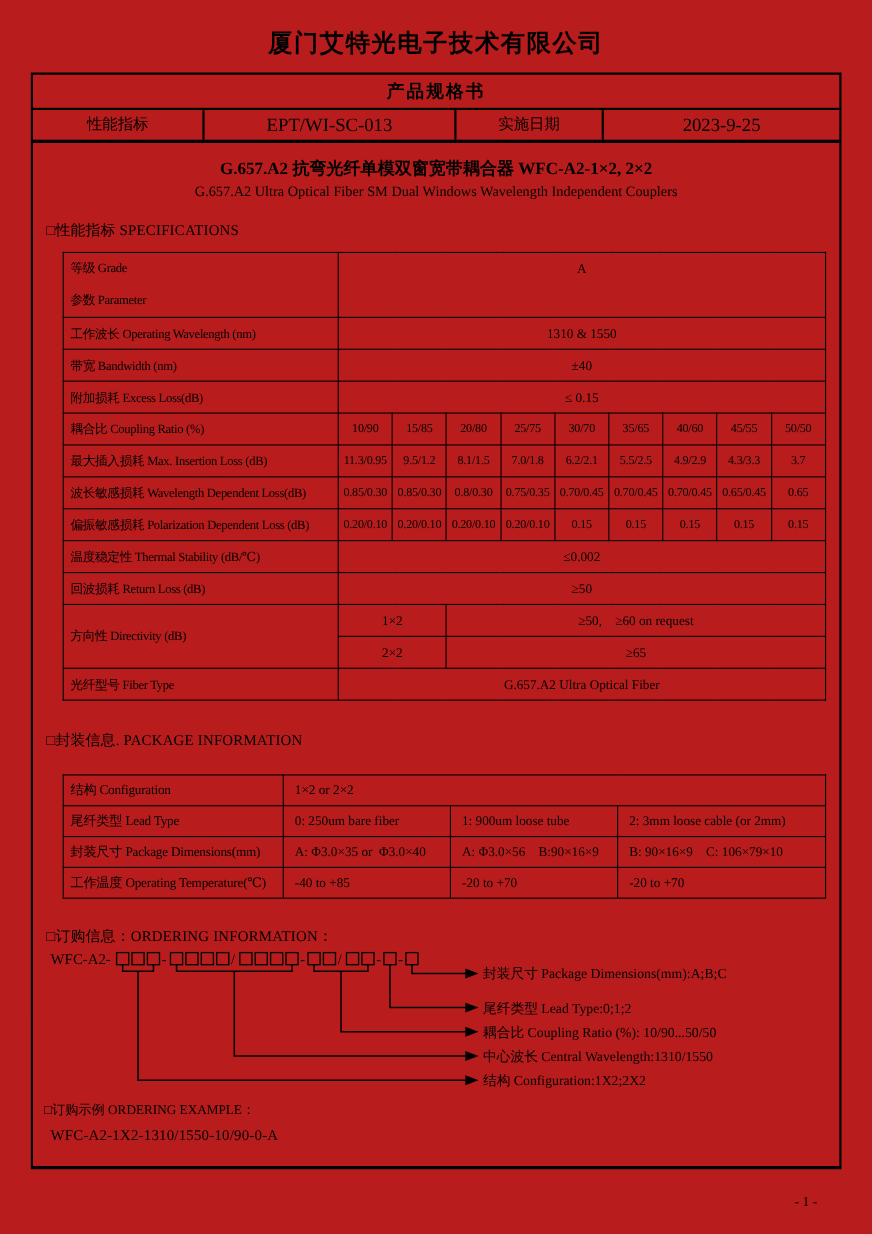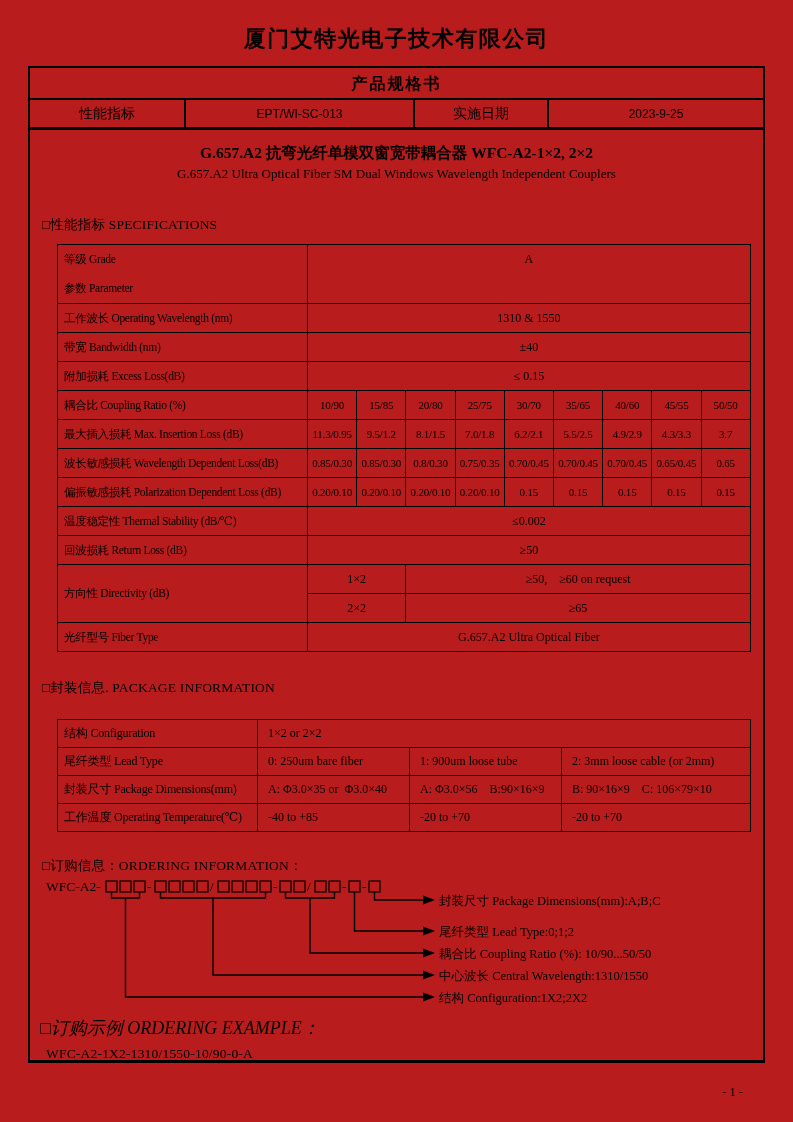--- a/index.html
+++ b/index.html
@@ -24,25 +24,25 @@
   }
   .doc-meta-row {
     display:flex; height:30px; line-height:28px; border-bottom:3px solid #000;
     font-size:14px; text-align:center;
   }
   .doc-meta-row .cell { border-right:2px solid #000; }
   .m1 { width:156px; }
   .m2 { width:229px; }
   .m3 { width:134px; }
   .m4 { flex:1; border-right:none !important; }
-  .mono { font-family:Liberation Sans, sans-serif; font-size:12px; }
+  .mono { font-family:Liberation Serif, serif; font-size:17px; }
   .content { padding:0 6px; }
   .prod-title { margin-top:13px; text-align:center; font-size:15.5px; font-weight:bold; }
   .prod-sub { margin-top:2px; text-align:center; font-size:13px; }
-  .sec-heading { margin:34px 0 0 6px; font-size:13.5px; letter-spacing:0.2px; }
+  .sec-heading { margin:19px 0 0 6px; font-size:13.5px; letter-spacing:0.2px; }
   .sec-heading.pkg { margin-top:27px; }
   .sec-heading.ord { margin-top:25px; }
 
   table { border-collapse:collapse; table-layout:fixed; }
   table.spec { width:693px; margin:10px 0 0 21px; }
   table.spec td { border:1px solid #000; height:29px; overflow:hidden; }
   table.spec .lbl {
     text-align:left; padding-left:6px; font-size:11.5px;
     letter-spacing:-0.3px; white-space:nowrap;
   }
@@ -56,21 +56,21 @@
   table.pkg { width:693px; margin:22px 0 0 21px; }
   table.pkg td { border:1px solid #000; height:28px; font-size:12px; overflow:hidden; white-space:nowrap; }
   table.pkg .lbl { padding-left:6px; letter-spacing:-0.2px; }
   table.pkg .pv { padding-left:10px; text-align:left; }
   .p-lbl { width:200px; } .p-c1 { width:152px; } .p-c2 { width:152px; } .p-c3 { width:189px; }
 
   .diagram { position:relative; margin:3px 0 0 8px; width:716px; height:134px; }
   .diagram svg { position:absolute; left:0; top:0; }
   .diagram text { font-family:"Liberation Serif","DejaVu Serif",serif; fill:#000; }
 
-  .example-heading { margin:4px 0 0 4px; font-size:18px;font-style:italic; }
+  .example-heading { margin:4px 0 0 4px; font-size:12px; }
   .example-code { margin:6px 0 0 10px; font-size:13.5px; letter-spacing:0.2px; }
   .page-num { position:absolute; top:1085px; right:50px; font-size:12.5px; }
 </style>
 </head>
 <body>
 
 <div class="page">
 
   <div class="company-title">厦门艾特光电子技术有限公司</div>
 

